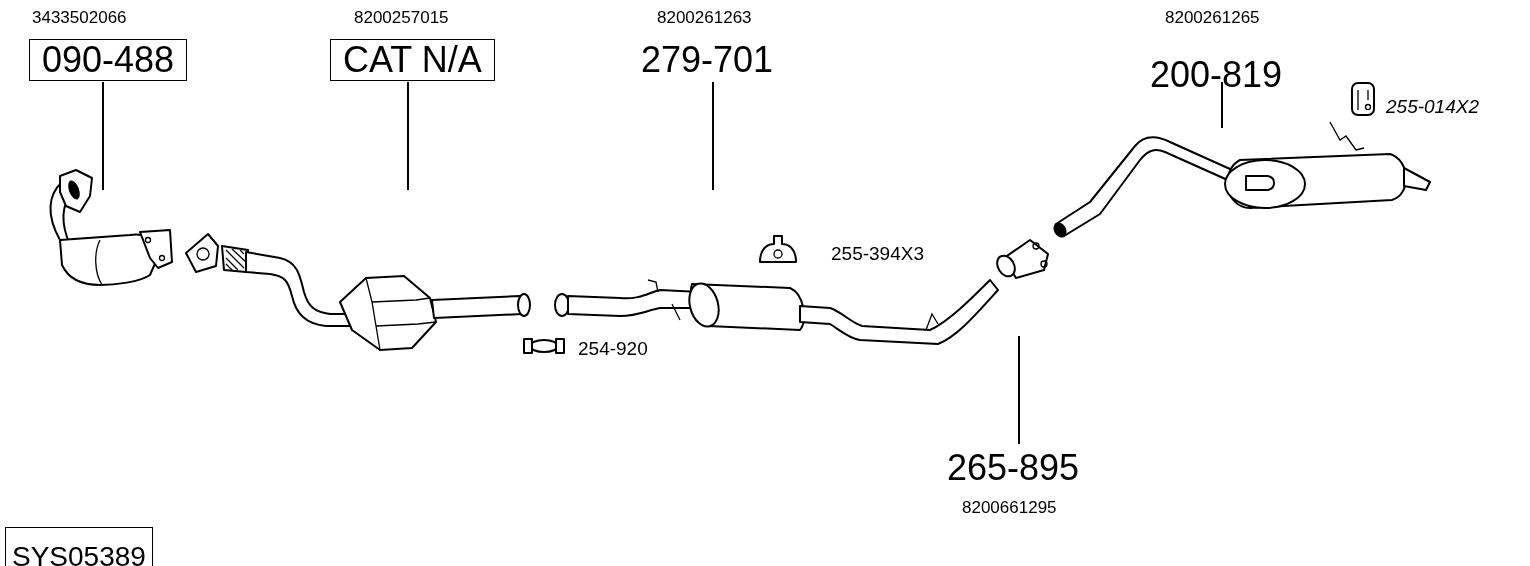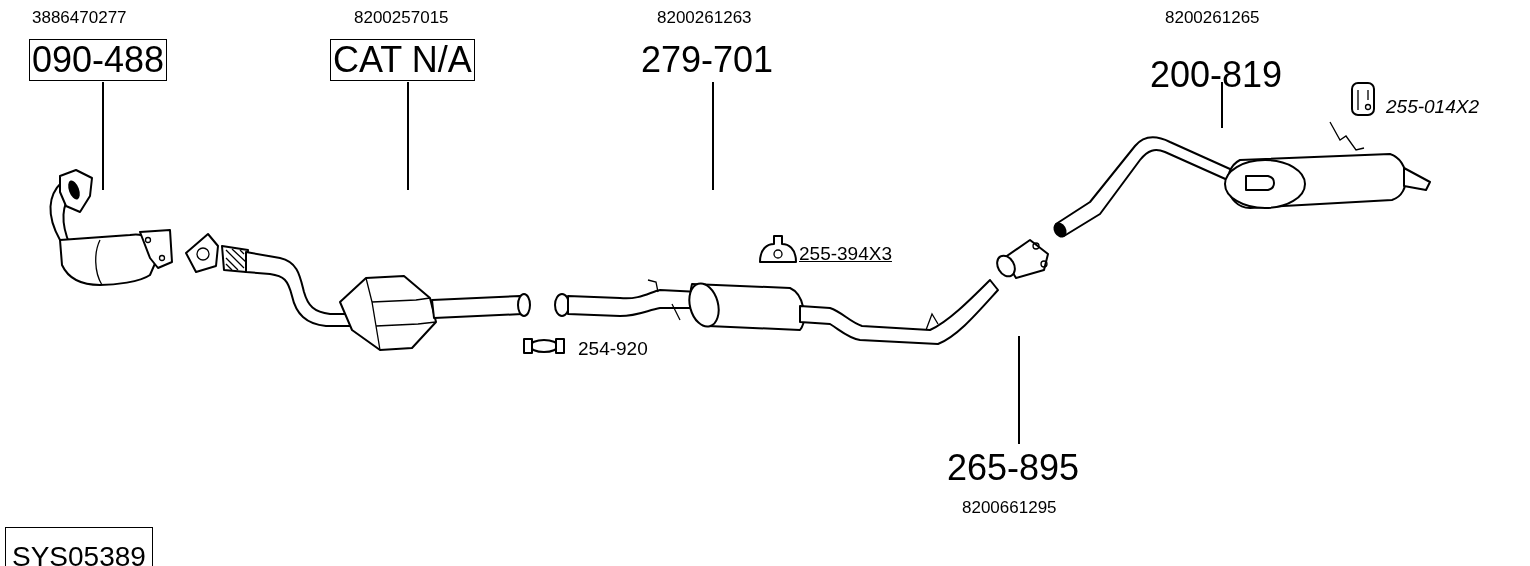--- a/index.html
+++ b/index.html
@@ -1,53 +1,53 @@
 <!DOCTYPE html>
 <html><head>
 <meta charset="utf-8">
 <style>
   html, body { margin:0; padding:0; background:#ffffff; }
   body { width:1530px; height:566px; position:relative; overflow:hidden;
          font-family:"Liberation Sans", sans-serif; color:#000; }
   .oe { position:absolute; font-size:17px; line-height:20px; white-space:nowrap; }
   .part { position:absolute; font-size:36px; line-height:40px; white-space:nowrap; }
-  .boxed { border:1.5px solid #000; padding:0 2px; }
+  .boxed { border:1.5px solid #000; padding:0 12px; }
   .acc { position:absolute; font-size:19px; line-height:22px; white-space:nowrap; }
   .leader { position:absolute; width:1.5px; background:#000; }
   .sys { position:absolute; left:5px; top:527px; font-size:28px; line-height:32px;
          border:1.5px solid #000; padding:13px 6px; }
   svg.draw { position:absolute; left:0; top:0; }
   .pipe { fill:#fff; stroke:#000; stroke-width:2; stroke-linejoin:round; }
   .thin { fill:none; stroke:#000; stroke-width:1.3; }
 </style>
 </head>
 <body>
 
-<div class="oe" style="left:32px;top:8px;">3886470277</div>
+<div class="oe" style="left:32px;top:8px;">3433502066</div>
 <div class="part boxed" style="left:29px;top:39px;">090-488</div>
 <div class="leader" style="left:102px;top:82px;height:108px;"></div>
 
 <div class="oe" style="left:354px;top:8px;">8200257015</div>
 <div class="part boxed" style="left:330px;top:39px;">CAT N/A</div>
 <div class="leader" style="left:407px;top:82px;height:108px;"></div>
 
 <div class="oe" style="left:657px;top:8px;">8200261263</div>
 <div class="part" style="left:641px;top:40px;">279-701</div>
 <div class="leader" style="left:712px;top:82px;height:108px;"></div>
 
 <div class="oe" style="left:1165px;top:8px;">8200261265</div>
 <div class="part" style="left:1150px;top:40px;margin-top:15px;">200-819</div>
 <div class="leader" style="left:1221px;top:82px;height:46px;"></div>
 
 <div class="leader" style="left:1018px;top:336px;height:108px;"></div>
 <div class="part" style="left:947px;top:448px;text-align:right;">265-895</div>
 <div class="oe" style="left:962px;top:498px;">8200661295</div>
 
 <div class="acc" style="left:1386px;top:96px;font-style:italic;">255-014X2</div>
-<div class="acc" style="left:799px;top:243px;text-decoration:underline;">255-394X3</div>
+<div class="acc" style="left:831px;top:243px;">255-394X3</div>
 <div class="acc" style="left:578px;top:338px;">254-920</div>
 
 <div class="sys">SYS05389</div>
 
 <svg class="draw" width="1530" height="566" viewBox="0 0 1530 566">
 
   <g>
     <path class="pipe" d="M62,182 C48,195 46,215 60,240 L70,245 C60,222 62,204 72,194 Z"></path>
     <path class="pipe" d="M60,176 L76,170 L92,178 L90,196 L80,212 L66,206 L60,192 Z"></path>
     <ellipse cx="74" cy="190" rx="5" ry="10" transform="rotate(-20 74 190)" fill="#000"></ellipse>

